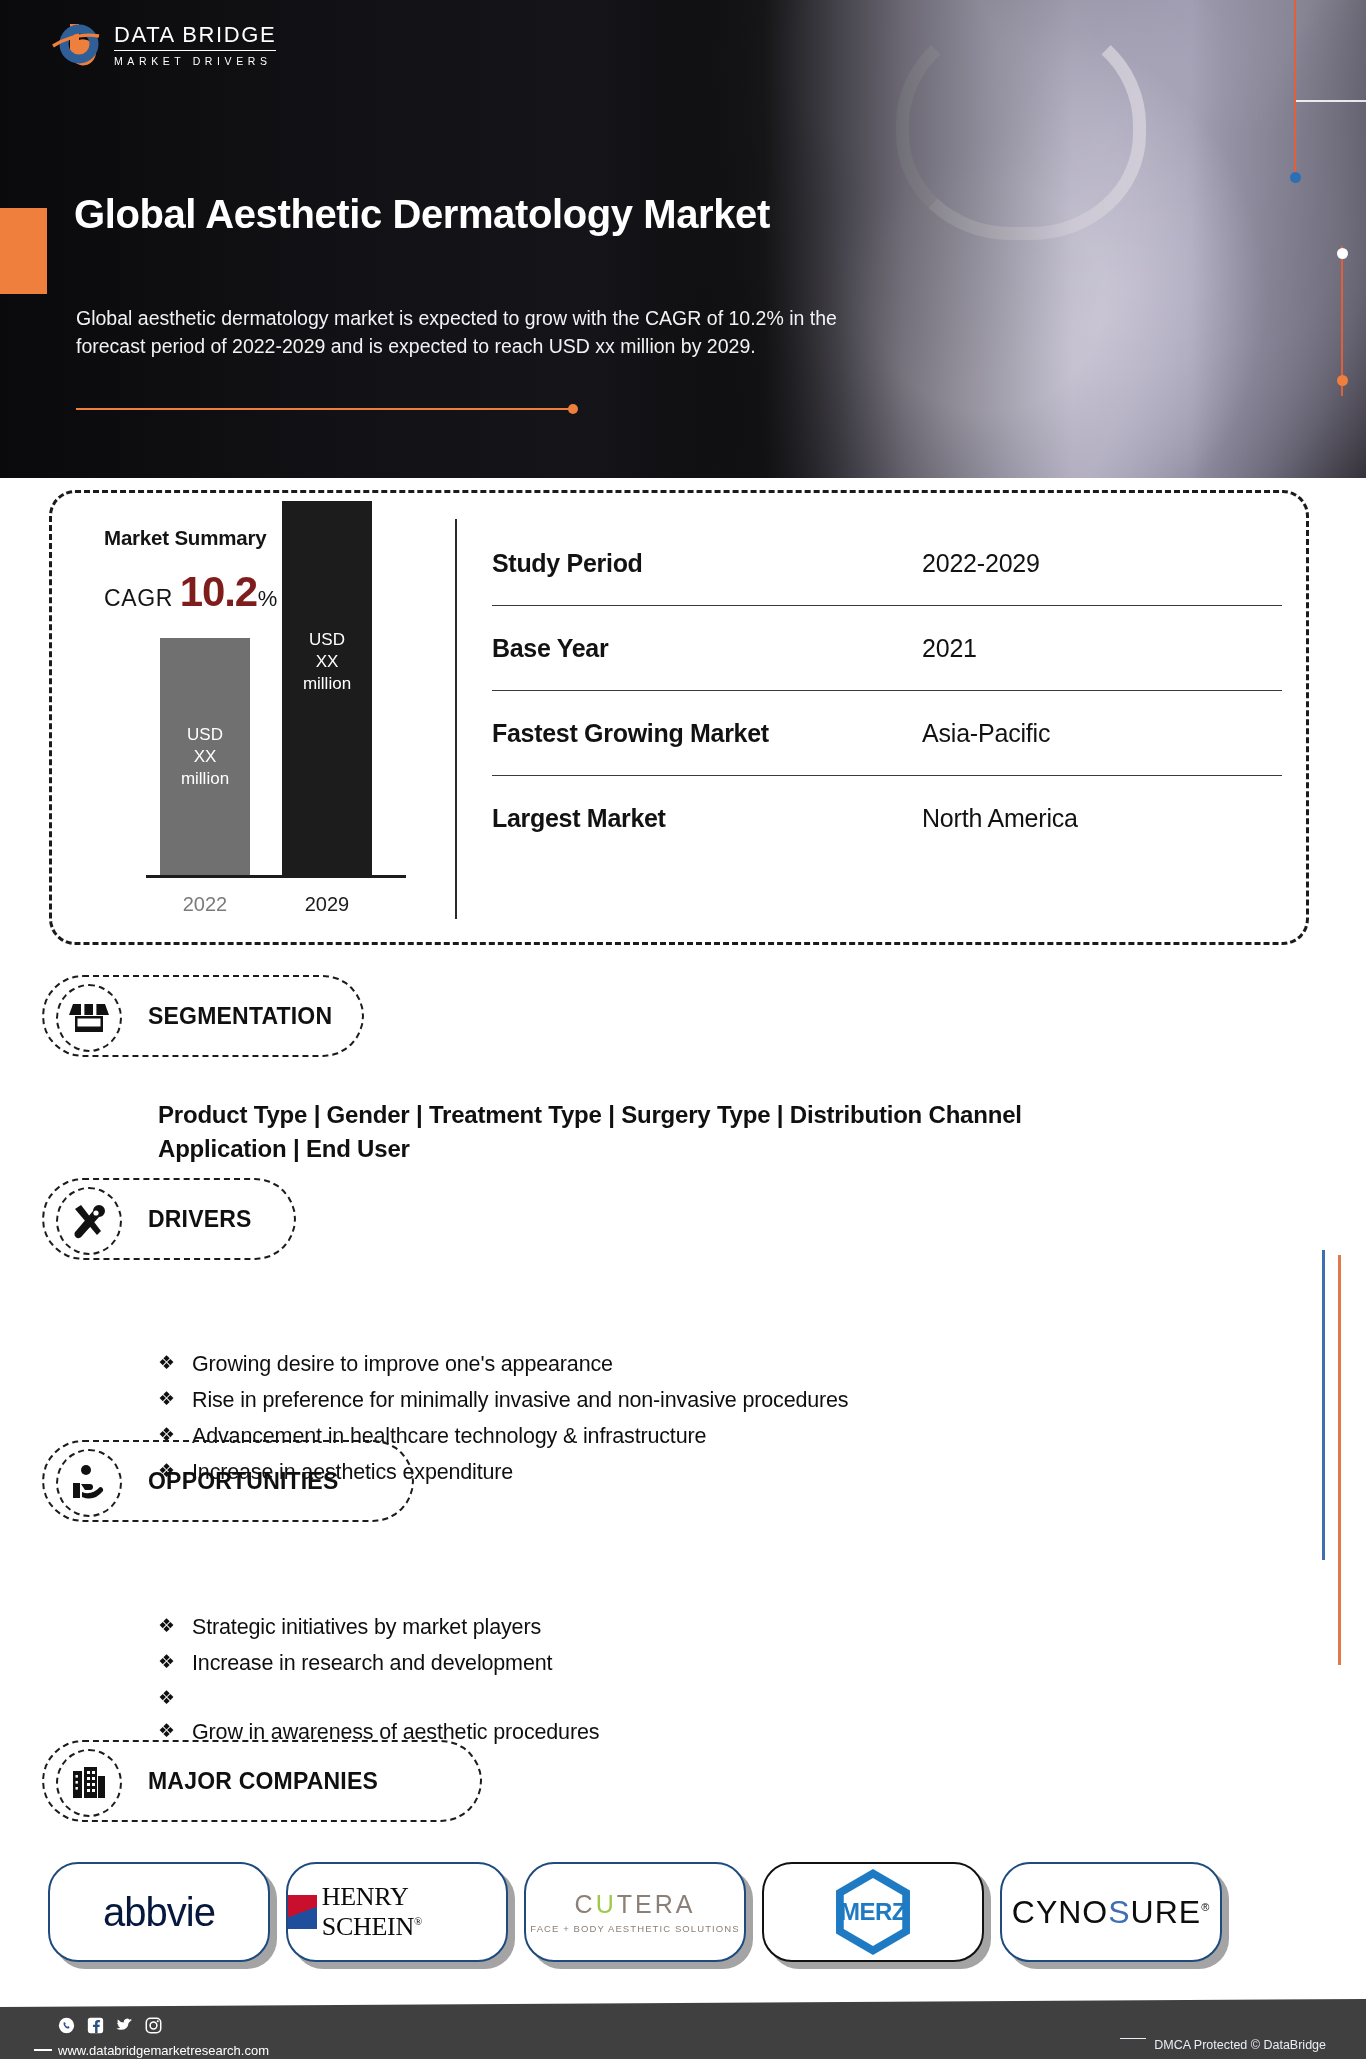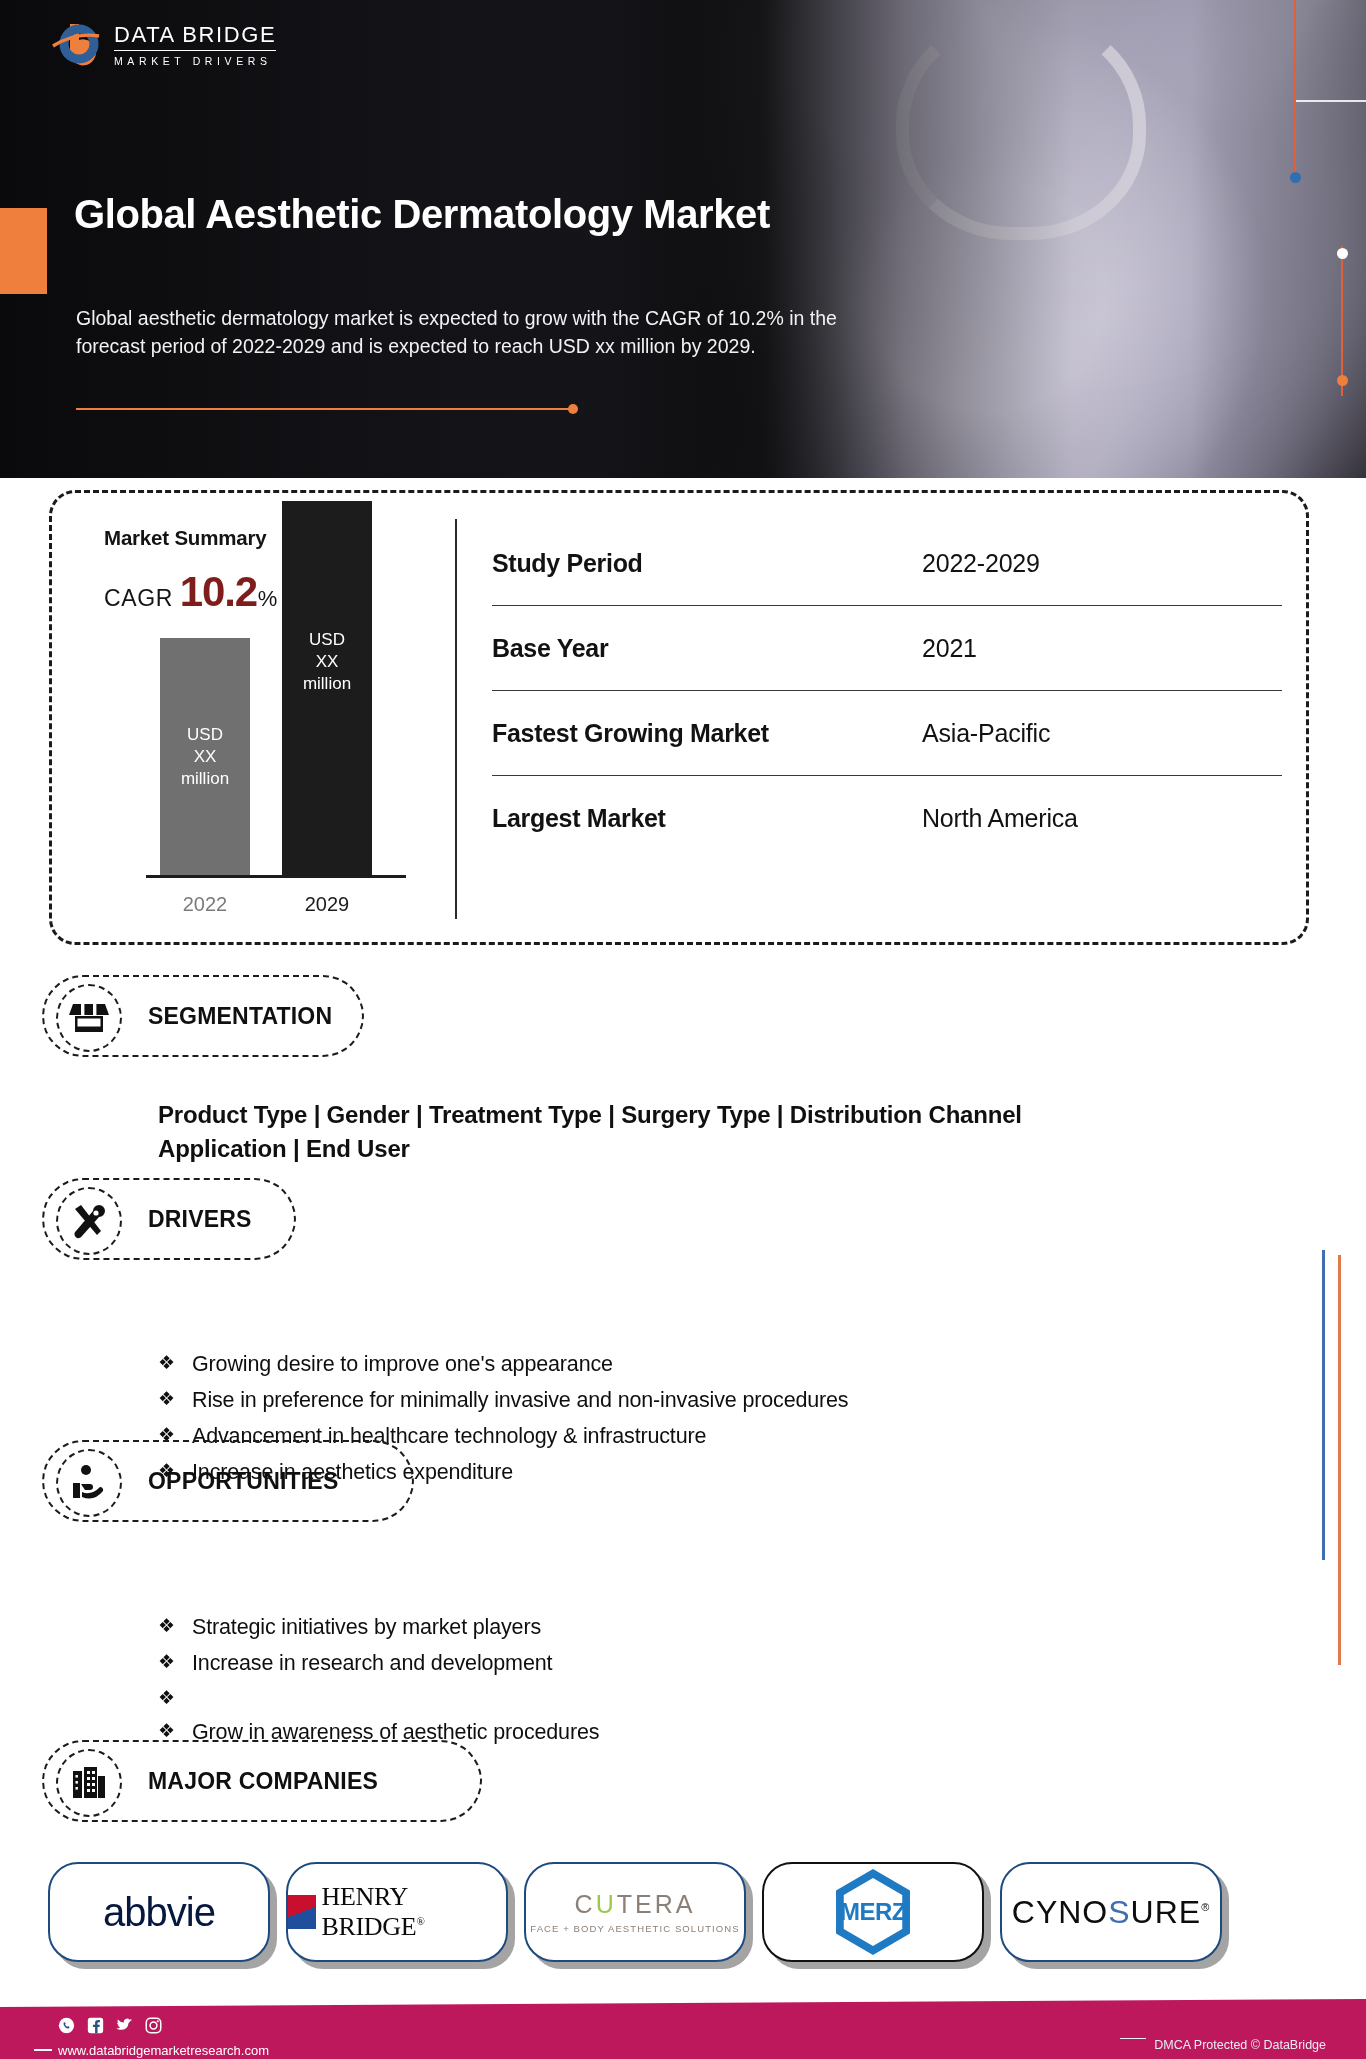--- a/index.html
+++ b/index.html
@@ -179,21 +179,21 @@
   .logo-cutera-main { font-size:25px; letter-spacing:3px; color:#8b8078; font-weight:400; }
   .logo-cutera-main .u { color:#9fc84b; }
   .logo-cutera-sub { font-size:9.5px; letter-spacing:1.1px; color:#8b8078; margin-top:4px; }
   .logo-cynosure { font-size:32px; color:#0d0d0d; letter-spacing:1px; font-weight:400; }
   .logo-cynosure .s { color:#3f6fb0; }
   .logo-cynosure sup { font-size:11px; }
 
   
   .footer {
     position:absolute; left:0; top:1999px; width:1366px; height:60px;
-    background:#be185d;
+    background:#404040;
     clip-path:polygon(0 8px, 1366px 0, 1366px 60px, 0 60px);
   }
   .footer-socials { position:absolute; left:58px; top:18px; display:flex; gap:12px; }
   .fs { width:17px; height:17px; }
   .footer-url { position:absolute; left:58px; top:44px; font-size:13px; color:#ffffff; }
   .footer-dash { position:absolute; left:34px; top:50px; width:18px; height:1.5px; background:#ffffff; }
   .footer-right { position:absolute; right:40px; top:39px; font-size:12.5px; color:#e9eef6; display:flex; align-items:flex-start; gap:8px; }
   .footer-right .fr-dash { width:26px; height:1.2px; background:#e9eef6; display:inline-block; }
 </style>
 </head>
@@ -391,21 +391,21 @@
 
   <div class="logos">
 
     <div class="logo-card">
       <span class="logo-abbvie">abbvie</span>
     </div>
 
     <div class="logo-card">
       <span class="logo-hs">
         <span class="logo-hs-mark"></span>
-        <span class="logo-hs-txt"><span>HENRY BRIDGE</span><sup>®</sup></span>
+        <span class="logo-hs-txt"><span>HENRY SCHEIN</span><sup>®</sup></span>
       </span>
     </div>
 
     <div class="logo-card">
       <span class="logo-cutera">
         <span class="logo-cutera-main">C<span class="u">U</span>TERA</span>
         <div class="logo-cutera-sub">FACE + BODY AESTHETIC SOLUTIONS</div>
       </span>
     </div>
 

